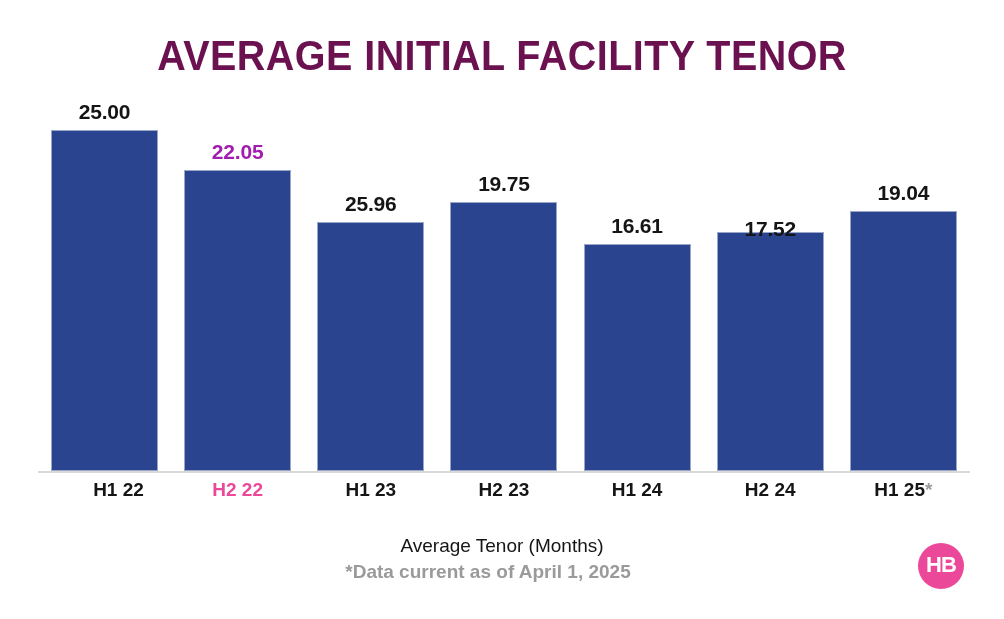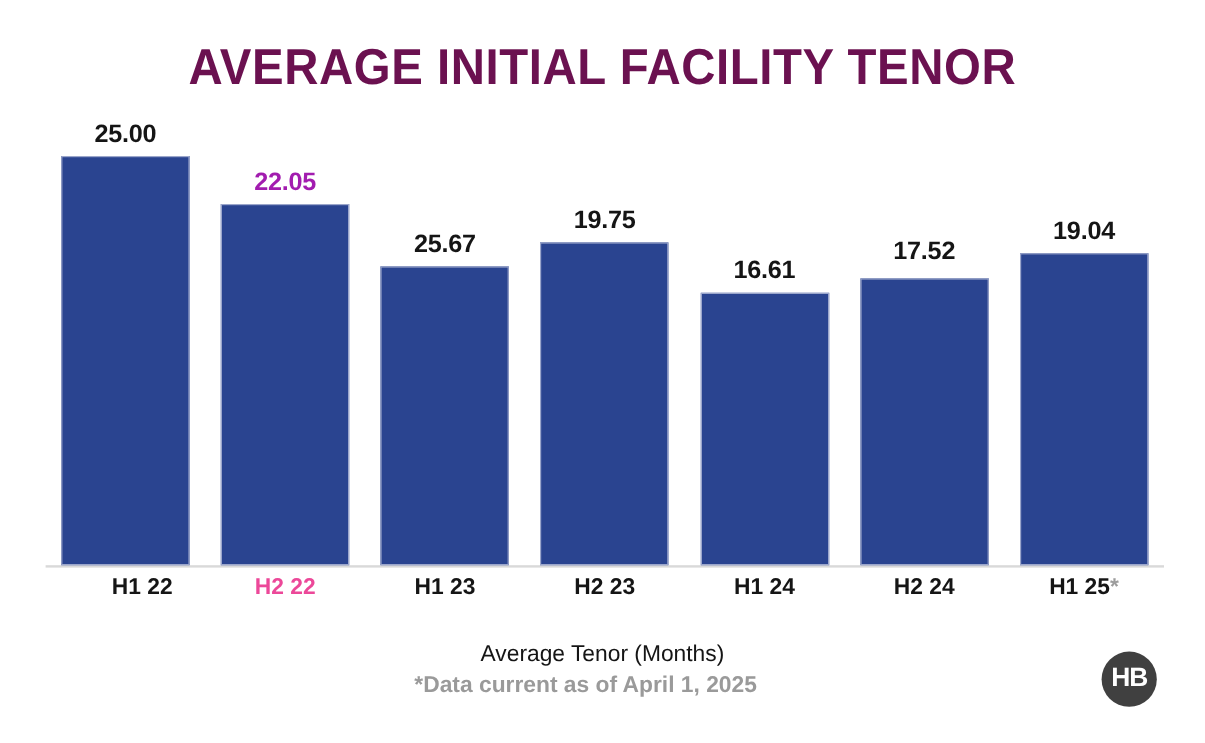--- a/index.html
+++ b/index.html
@@ -142,21 +142,21 @@
   }
 
   
   #brand-logo {
     position: absolute;
     left: 918px;
     top: 543px;
     width: 46px;
     height: 46px;
     border-radius: 50%;
-    background: #404040;
+    background: #ec4899;
     display: flex;
     align-items: center;
     justify-content: center;
   }
 
   #brand-logo-text {
     font-family: "Liberation Sans", sans-serif;
     font-weight: 700;
     font-size: 22px;
     color: #ffffff;
@@ -177,33 +177,33 @@
   <div class="bar-slot" style="left: 0px;">
         <div class="bar-rect" style="height: 341px; background: rgb(42, 68, 144); border-color: rgb(155, 166, 203);"></div>
         <div class="bar-value" style="bottom: 347px; color: rgb(21, 21, 21);">25.00</div>
       </div>
       <div class="bar-slot" style="left: 133.143px;">
         <div class="bar-rect" style="height: 301px; background: rgb(42, 68, 144); border-color: rgb(155, 166, 203);"></div>
         <div class="bar-value" style="bottom: 307px; color: #a21caf;">22.05</div>
       </div>
       <div class="bar-slot" style="left: 266.286px;">
         <div class="bar-rect" style="height: 249px; background: rgb(42, 68, 144); border-color: rgb(155, 166, 203);"></div>
-        <div class="bar-value" style="bottom: 255px; color: rgb(21, 21, 21);">25.67</div>
+        <div class="bar-value" style="bottom: 255px; color: rgb(21, 21, 21);">25.96</div>
       </div>
       <div class="bar-slot" style="left: 399.429px;">
         <div class="bar-rect" style="height: 269px; background: rgb(42, 68, 144); border-color: rgb(155, 166, 203);"></div>
         <div class="bar-value" style="bottom: 275px; color: rgb(21, 21, 21);">19.75</div>
       </div>
       <div class="bar-slot" style="left: 532.571px;">
         <div class="bar-rect" style="height: 227px; background: rgb(42, 68, 144); border-color: rgb(155, 166, 203);"></div>
         <div class="bar-value" style="bottom: 233px; color: rgb(21, 21, 21);">16.61</div>
       </div>
       <div class="bar-slot" style="left: 665.714px;">
         <div class="bar-rect" style="height: 239px; background: rgb(42, 68, 144); border-color: rgb(155, 166, 203);"></div>
-        <div class="bar-value" style="bottom: 249px; color: rgb(21, 21, 21);">17.52</div>
+        <div class="bar-value" style="bottom: 230px; color: rgb(21, 21, 21);">17.52</div>
       </div>
       <div class="bar-slot" style="left: 798.857px;">
         <div class="bar-rect" style="height: 260px; background: rgb(42, 68, 144); border-color: rgb(155, 166, 203);"></div>
         <div class="bar-value" style="bottom: 266px; color: rgb(21, 21, 21);">19.04</div>
       </div>
     </div>
 
   <div id="xaxis-labels">
       <div class="xtick" style="left: 14px; color: rgb(21, 21, 21);">H1 22</div>
       <div class="xtick" style="left: 133.143px; color: #ec4899;">H2 22</div>

